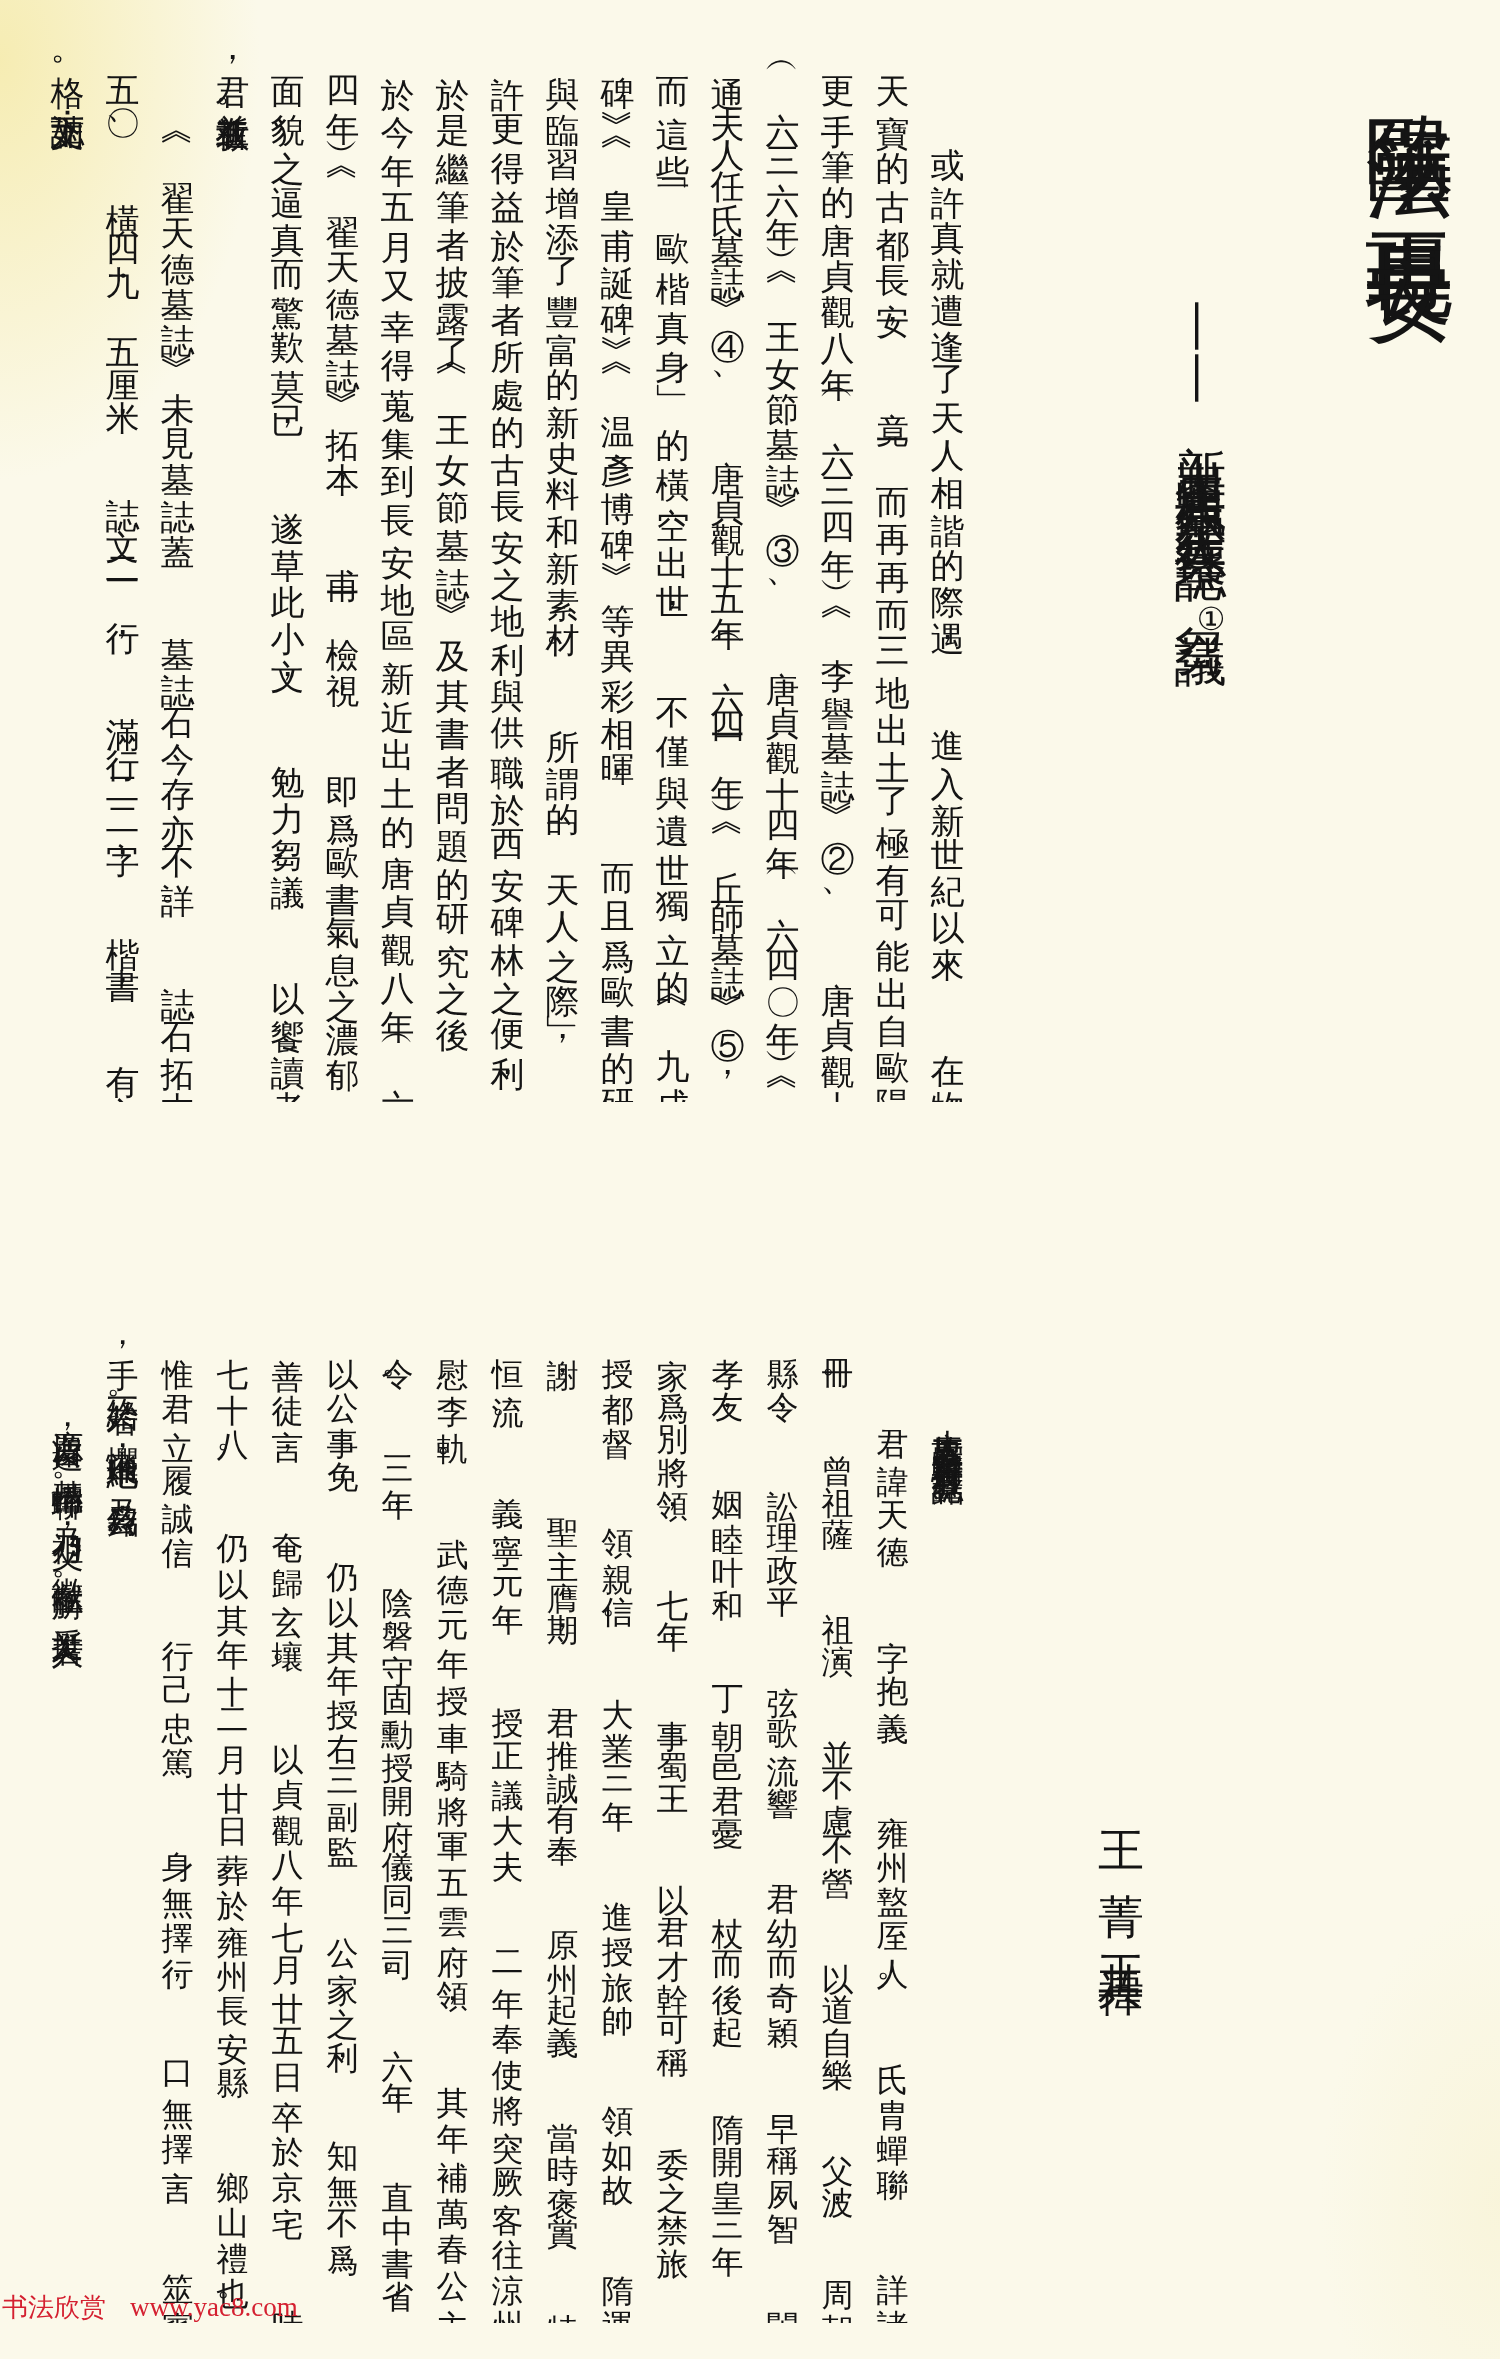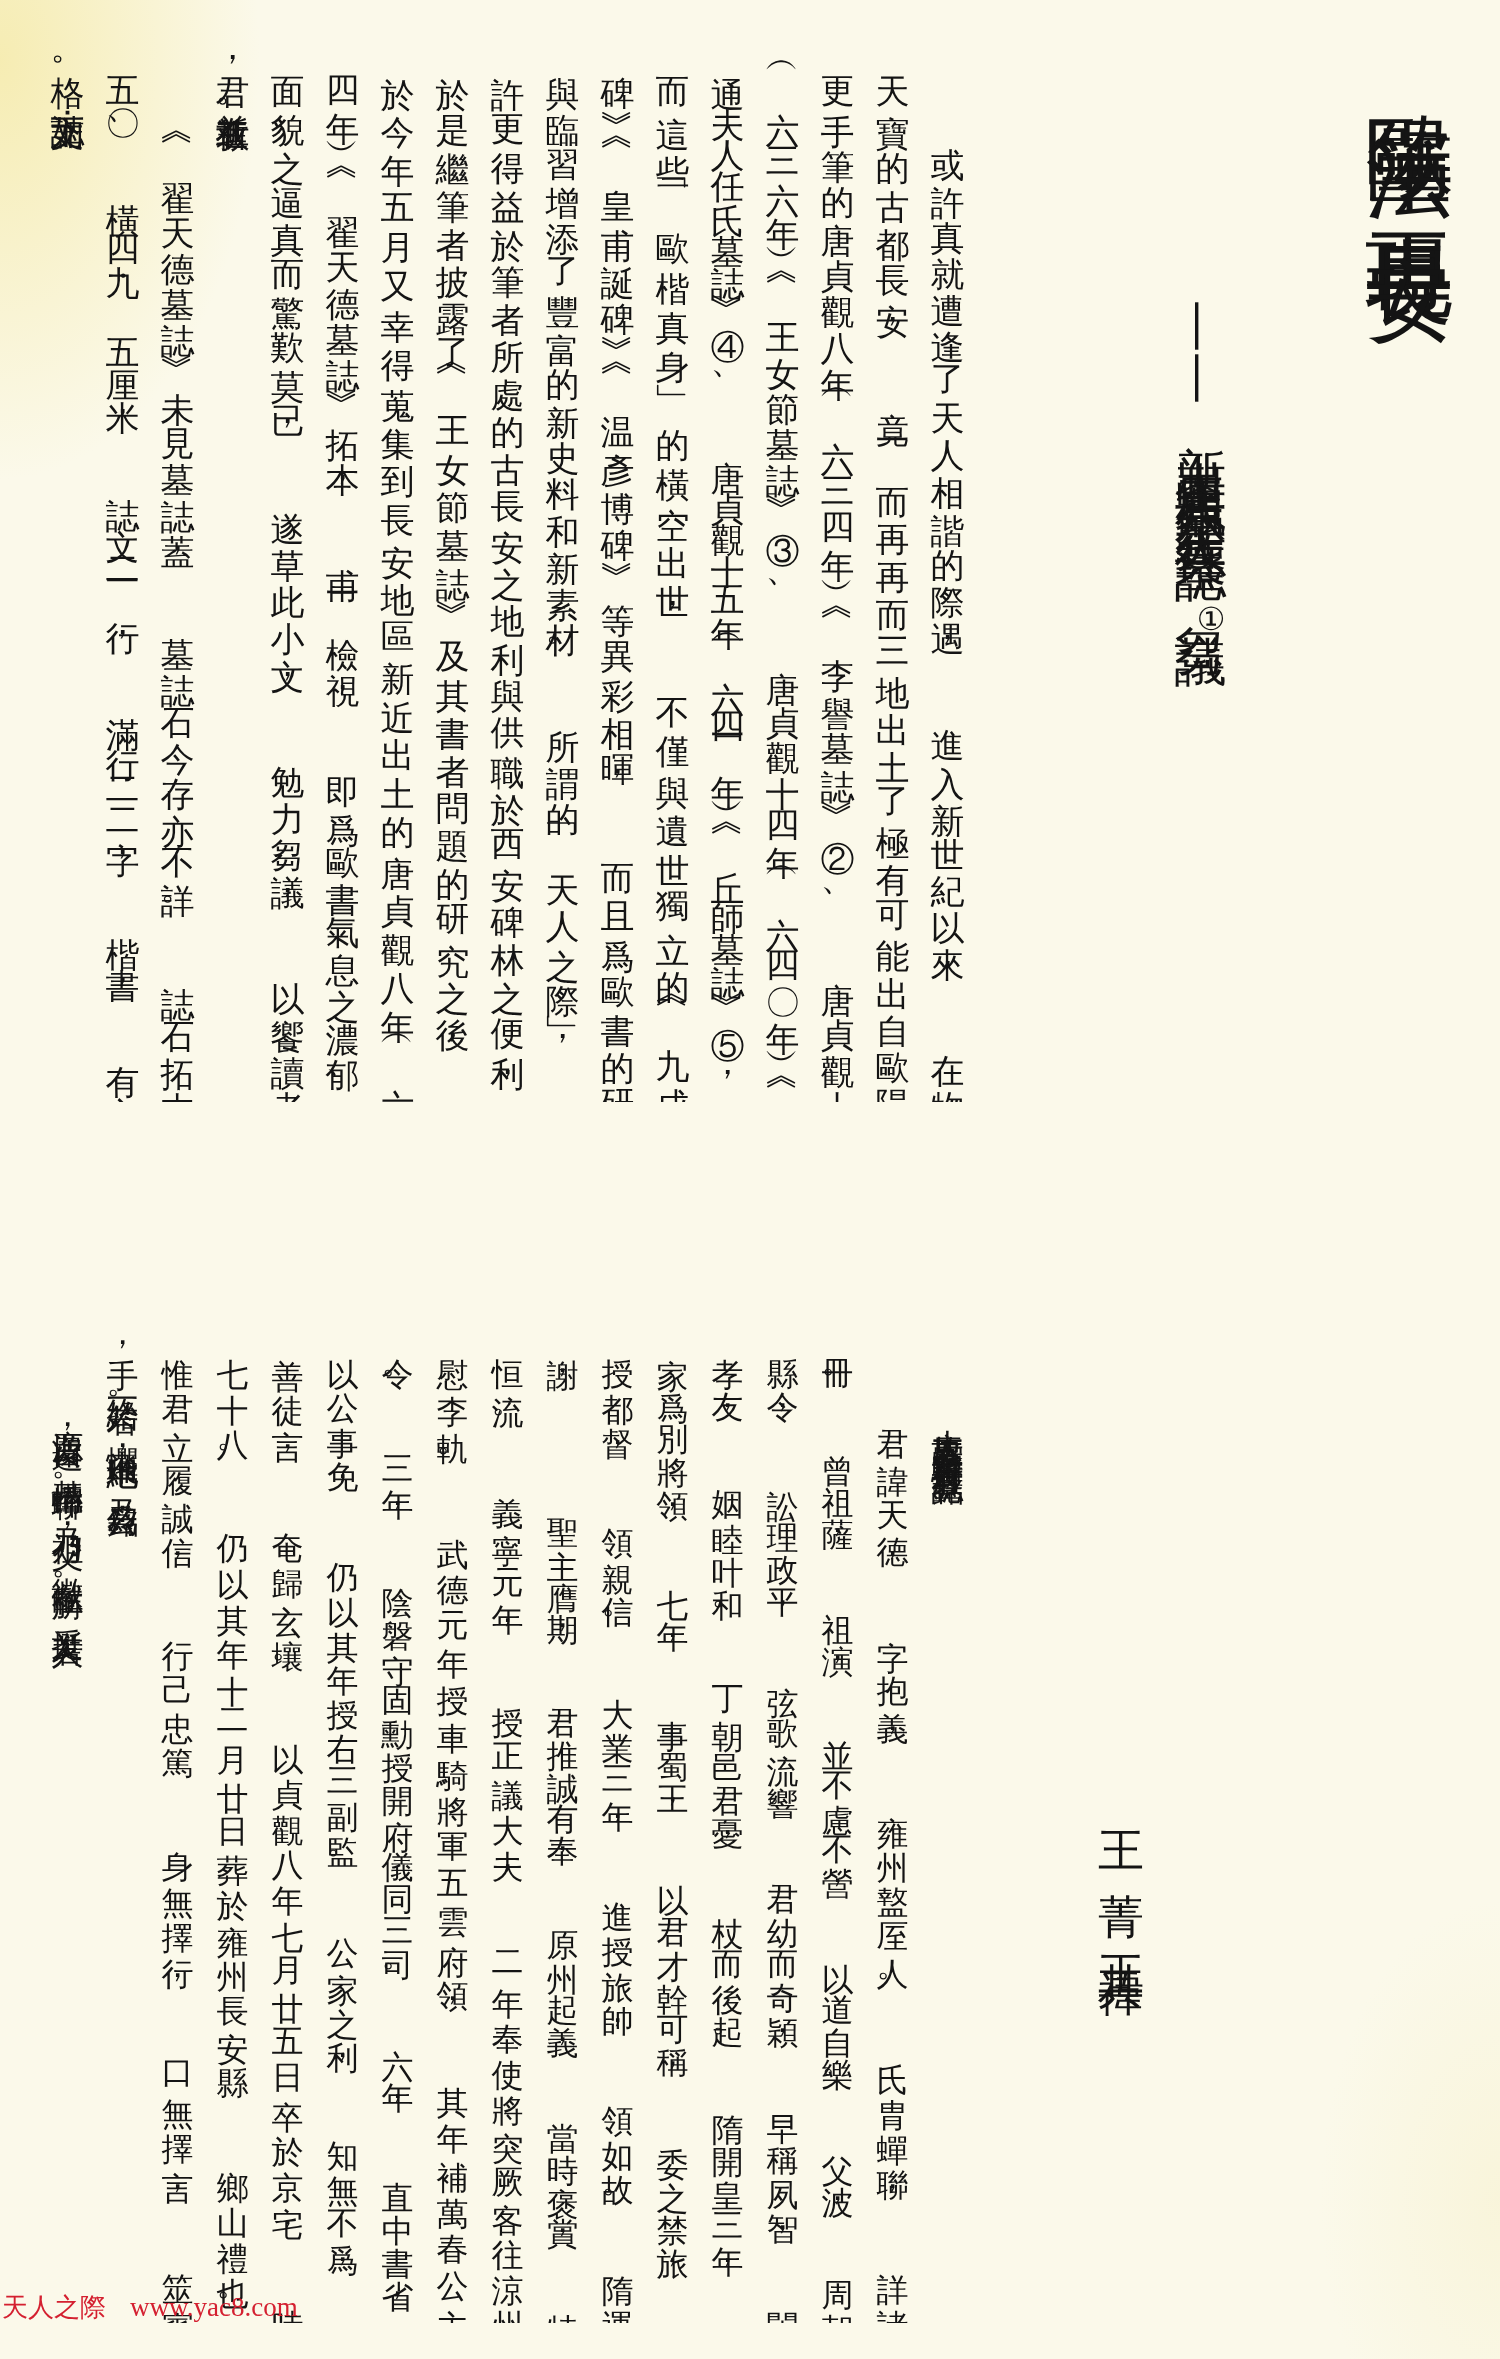--- a/index.html
+++ b/index.html
@@ -149,16 +149,16 @@
     <div class="col full">令。三年，陰磐守固勳授開府儀同三司。六年，直中書省，</div>
     <div class="col full">以公事免，仍以其年授右三副監。公家之利，知無不爲，與</div>
     <div class="col full">善徒言，奄歸玄壤。以貞觀八年七月廿五日卒於京宅，時年</div>
     <div class="col full">七十八。仍以其年十二月廿日葬於雍州長安縣　鄉山禮也。</div>
     <div class="col full">惟君立履誠信，行己忠篤，身無擇行，口無擇言，筮賓啓</div>
     <div class="col">手，終始若一。懼山飛地絕，乃爲銘云：</div>
     <div class="col indent">慶源自遠，基構蟬聯。乃祖乃父，徽猷在旃。爰挺若人</div>
   </div>
 
   <div class="watermark">
-    <span class="wm-cn">天人之際</span><span class="wm-url">www.yac8.com</span>
+    <span class="wm-cn">书法欣赏</span><span class="wm-url">www.yac8.com</span>
   </div>
 
 </div>
 
 </body></html>

